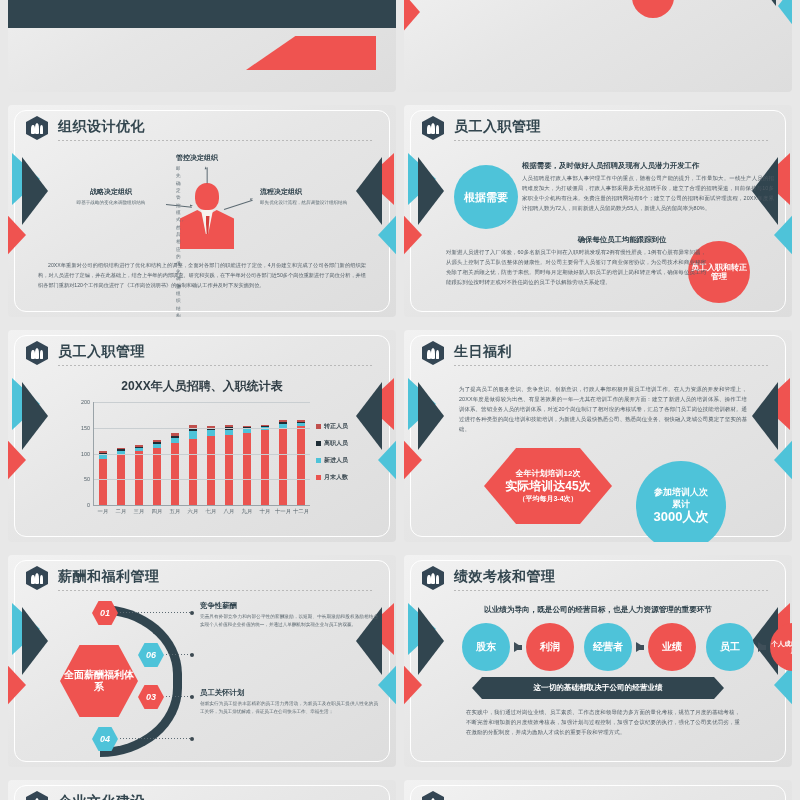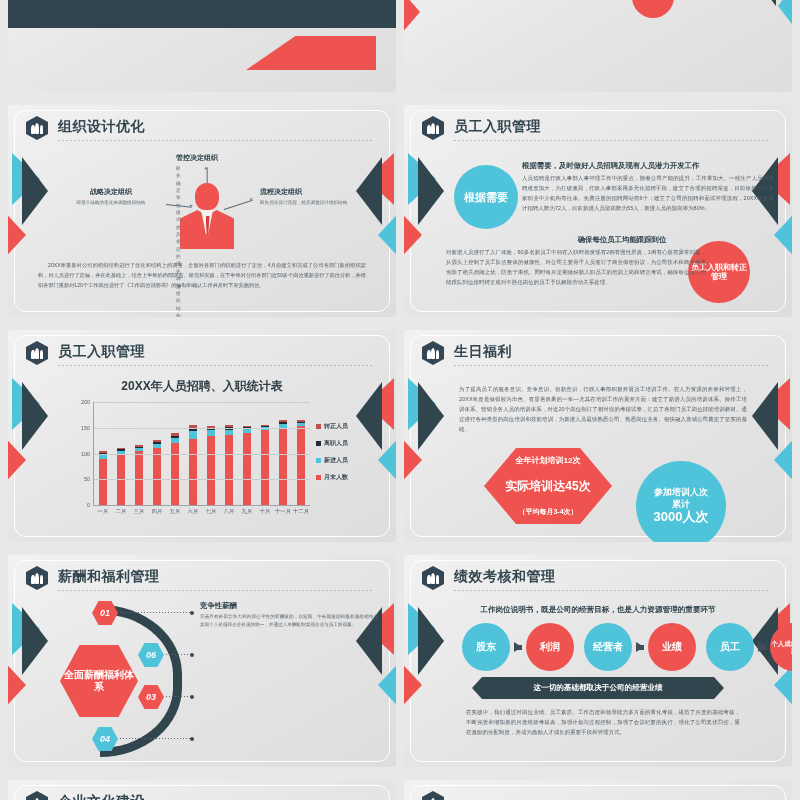--- a/index.html
+++ b/index.html
@@ -123,21 +123,21 @@
           font-size:5.4px; color:#55626a; white-space:nowrap; }
   .legend { position:absolute; left:308px; top:92px; }
   .lgi { display:flex; align-items:center; gap:3px; margin-bottom:8px; }
   .lgsw { width:5px; height:5px; }
   .lgtx { font-size:6px; color:#3c4a52; font-weight:bold; }
 
   
   #slide6 { left:404px; top:330px; width:388px; height:212px; }
   .s6-p { position:absolute; left:55px; right:45px; top:54px; }
   .s6-hex { position:absolute; left:80px; top:118px; width:128px; height:76px; background:#ef5350;
-            flex-direction:column; gap:14px; font-size:8px; padding:0 8px; }
+            flex-direction:column; gap:1px; font-size:8px; padding:0 8px; }
   .s6-hex .big { font-size:12px; }
   .s6-hex .sm { font-size:7px; }
   .s6-circ { position:absolute; left:232px; top:131px; width:90px; height:90px; background:#4ec3d9;
              flex-direction:column; gap:1px; font-size:9px; }
   .s6-circ .big { font-size:13px; }
 
   
   #slide7 { left:8px; top:555px; width:388px; height:212px; }
   .arc { position:absolute; left:92px; top:50px; width:82px; height:152px;
          border:9px solid #31454f; border-radius:0 90px 90px 0/0 76px 76px 0;
@@ -480,20 +480,24 @@
 
     <div class="dotline" style="left:112px;top:57px;width:72px;"></div>
     <div class="dotline" style="left:158px;top:99px;width:26px;"></div>
     <div class="dotline" style="left:158px;top:141px;width:26px;"></div>
     <div class="dotline" style="left:112px;top:183px;width:72px;"></div>
 
     <div class="pt" style="top:46px;">
       <div class="ph">竞争性薪酬</div>
       <div class="pb">完善具有外部竞争力和内部公平性的薪酬激励，以短期、中长期激励和股权激励相结合实现个人价值和企业价值的统一，并通过人单酬机制实现企业与员工的双赢。</div>
     </div>
+    <div class="pt" style="top:133px;">
+      <div class="ph">员工关怀计划</div>
+      <div class="pb">创新实行为员工提供丰富精彩的员工活力秀活动，为新员工及在职员工提供人性化的员工关怀，为员工排忧解难，保证员工在公司快乐工作、幸福生活；</div>
+    </div>
   </div>
 
   <div class="slide" id="slide8">
     <div class="slide-inner"></div>
     <div class="s-head">
       <div class="hex">
           <span class="ppl">
             <i></i>
             <i></i>
             <i></i>
@@ -502,21 +506,21 @@
       <div class="s-title">绩效考核和管理</div>
       <div class="dots"></div>
     </div>
     <div class="d-shape" style="left:4px;top:48px;width:0;height:0;border-top:26px solid transparent;border-bottom:26px solid transparent;border-left:28px solid #4ec3d9;"></div>
     <div class="d-shape" style="left:14px;top:52px;width:0;height:0;border-top:34px solid transparent;border-bottom:34px solid transparent;border-left:26px solid #31454f;"></div>
     <div class="d-shape" style="left:-10px;top:100px;width:0;height:0;border-top:30px solid transparent;border-bottom:30px solid transparent;border-left:28px solid #ef5350;"></div>
     <div class="d-shape" style="right:2px;top:48px;width:0;height:0;border-top:26px solid transparent;border-bottom:26px solid transparent;border-right:28px solid #ef5350;"></div>
     <div class="d-shape" style="right:14px;top:52px;width:0;height:0;border-top:34px solid transparent;border-bottom:34px solid transparent;border-right:26px solid #31454f;"></div>
     <div class="d-shape" style="right:-10px;top:100px;width:0;height:0;border-top:30px solid transparent;border-bottom:30px solid transparent;border-right:28px solid #4ec3d9;"></div>
 
-    <div class="s8-lead">工作岗位说明书，既是公司的经营目标，也是人力资源管理的重要环节</div>
+    <div class="s8-lead">以业绩为导向，既是公司的经营目标，也是人力资源管理的重要环节</div>
     <div class="flowrow" id="flowrow">
         <div class="fc cy">股东</div>
         <div class="fa">
           <span></span>
         </div>
         <div class="fc rd">利润</div>
         <div class="gap"></div>
         <div class="fc cy">经营者</div>
         <div class="fa">
           <span></span>

